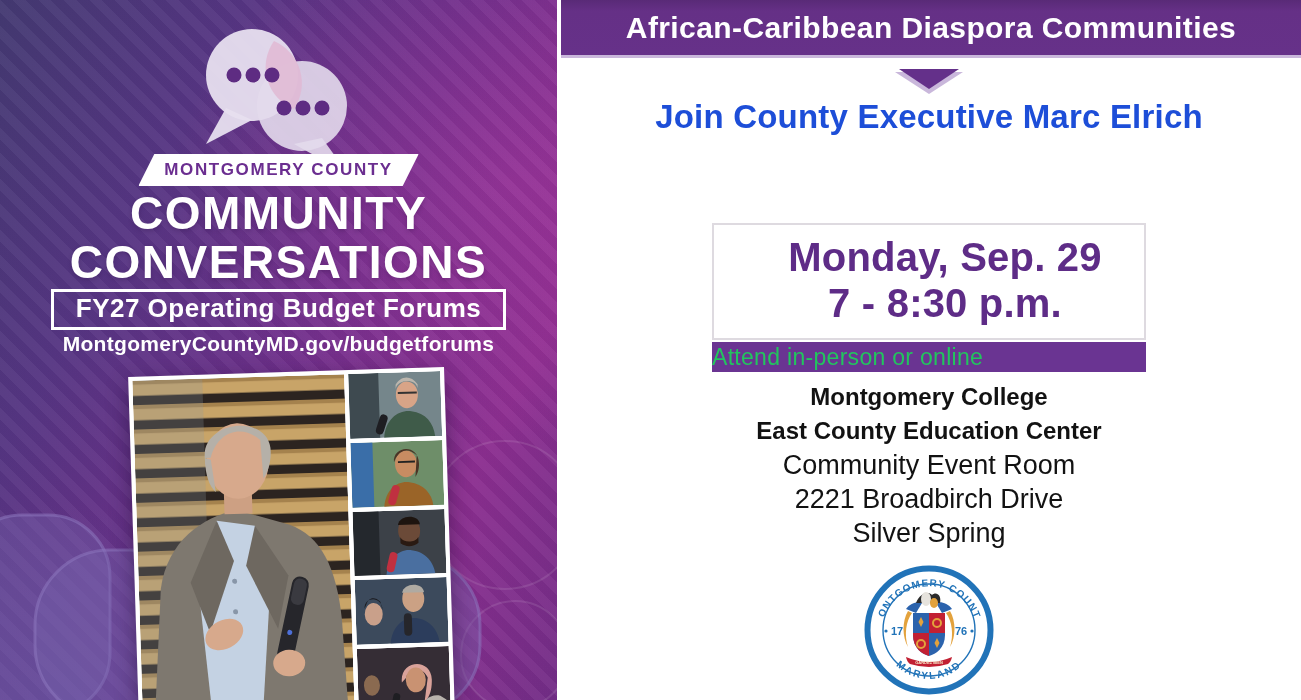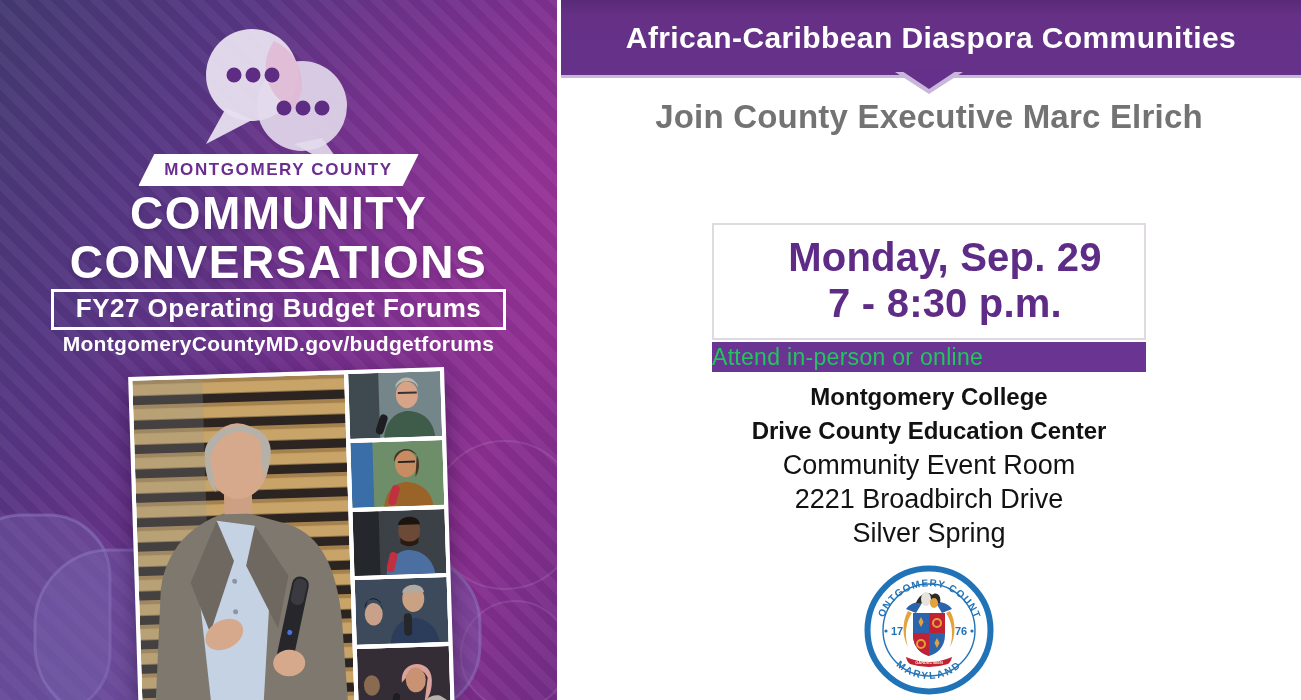--- a/index.html
+++ b/index.html
@@ -57,35 +57,35 @@
     display:grid; grid-template-columns:212px 92px; gap:4px;
   }
   .collage .strip { display:flex; flex-direction:column; gap:4px; }
   .collage .tile { flex:1; overflow:hidden; }
   .collage svg { display:block; width:100%; height:100%; }
 
   
   .right-panel { position:absolute; left:557px; top:0; width:744px; height:700px; background:#fff; }
 
   .banner {
-    position:absolute; top:0; left:4px; right:0; height:78px;
+    position:absolute; top:0; left:4px; right:0; height:58px;
     background:linear-gradient(#592A77 0%, #653086 20%, #663189 100%);
     border-bottom:3px solid #C9B7DB;
     display:flex; align-items:center; justify-content:center;
   }
   .banner span { color:#fff; font-weight:700; font-size:30px; letter-spacing:0.4px; }
   .notch-outer { position:absolute; top:72px; left:50%; transform:translateX(-50%);
     width:0; height:0; border-left:34px solid transparent; border-right:34px solid transparent;
     border-top:22px solid #C9B7DB; }
   .notch-inner { position:absolute; top:69px; left:50%; transform:translateX(-50%);
     width:0; height:0; border-left:30px solid transparent; border-right:30px solid transparent;
     border-top:20px solid #64308A; }
 
   .heading { position:absolute; top:98px; width:100%; text-align:center;
-    font-weight:700; font-size:33px; color:#737373; letter-spacing:0.2px; }
+    font-weight:700; font-size:33px; color:#1d4ed8; letter-spacing:0.2px; }
   .desc { position:absolute; top:142px; width:100%; text-align:center;
     font-size:26px; line-height:30px; color:#1A1A1A; }
 
   .event-box { position:absolute; top:223px; left:50%; transform:translateX(-50%); width:434px; }
   .date-card { border:2px solid #DEDAE0; background:#fff; padding:9px 0 12px; text-align:center; }
   .date-card .date, .date-card .time {
     color:#5E2C87; font-weight:700; font-size:40px; line-height:46px; letter-spacing:0.2px;margin-left:32px; }
   .attend-bar { margin-top:2px; background:#6A3492; color:#22c55e; text-align:left;
     height:30px; line-height:30px; font-size:23px; letter-spacing:0.3px; }
 
@@ -252,21 +252,21 @@
     <div class="event-box">
       <div class="date-card">
         <div class="date">Monday, Sep. 29</div>
         <div class="time">7 - 8:30 p.m.</div>
       </div>
       <div class="attend-bar">Attend in-person or online</div>
     </div>
 
     <div class="location">
       <div class="l bold">Montgomery College</div>
-      <div class="l bold">Drive County Education Center</div>
+      <div class="l bold">East County Education Center</div>
       <div class="l">Community Event Room</div>
       <div class="l">2221 Broadbirch Drive</div>
       <div class="l">Silver Spring</div>
     </div>
 
     <div class="seal-wrap">
       <svg width="130" height="130" viewBox="0 0 130 130">
         <defs>
           <path id="arcTop" d="M 19.5,54 A 48,48 0 0 1 110.5,54"></path>
           <path id="arcBot" d="M 23,88 A 47,47 0 0 0 107,88"></path>

